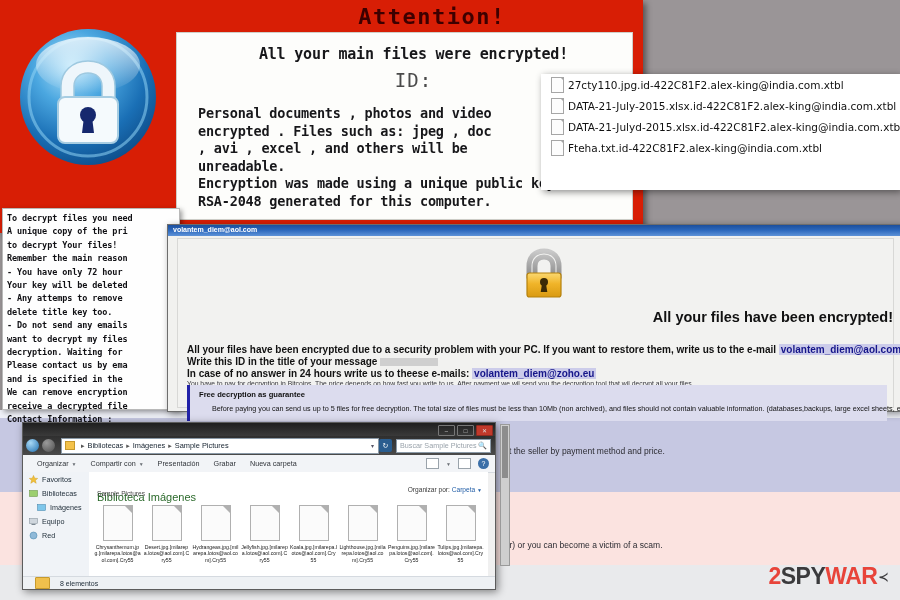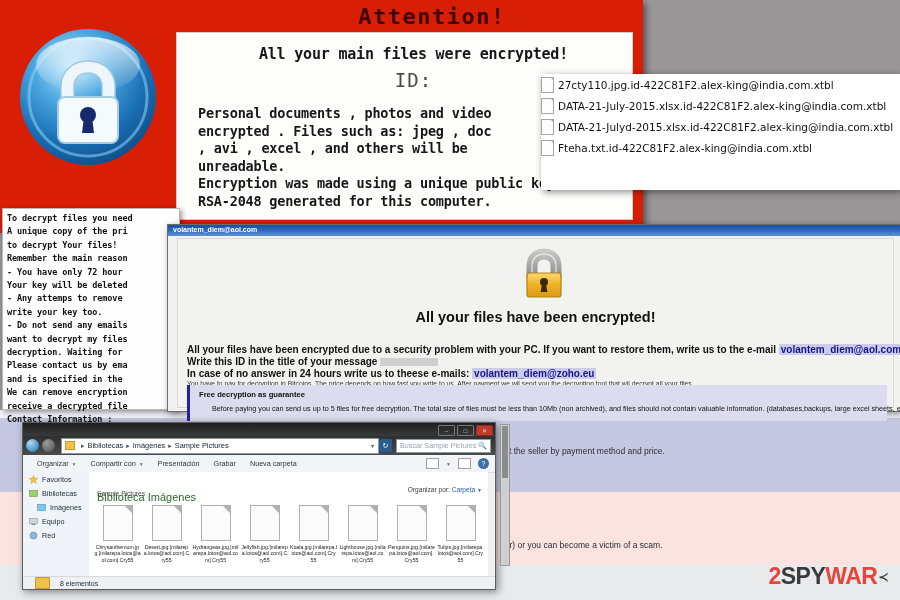--- a/index.html
+++ b/index.html
@@ -54,21 +54,21 @@
     font-family:"DejaVu Sans Mono", monospace;font-weight:bold;
     font-size:8.5px;line-height:13.4px;color:#101014;white-space:nowrap;
     letter-spacing:-0.1px;
   }
 
   
   #file-popup{
     left:541px;top:74px;width:359px;height:116px;background:#ffffff;
     box-shadow:2px 2px 7px rgba(0,0,0,.45);
   }
-  .fl-row{display:flex;align-items:center;height:21px;}
+  .fl-row{display:flex;align-items:center;height:21px;padding-left:10px;}
   .fl-icon{
     width:11px;height:14px;flex:0 0 11px;margin-right:4px;position:relative;
     background:#fdfdfd;border:1px solid #a6a6a6;
   }
   .fl-icon:after{
     content:"";position:absolute;right:-1px;top:-1px;
     border-width:0 4px 4px 0;border-style:solid;
     border-color:transparent #a6a6a6 transparent transparent;
   }
   .fl-name{font-size:10.5px;color:#111;white-space:nowrap;font-family:"DejaVu Sans", sans-serif;}
@@ -79,21 +79,21 @@
     border:1px solid #6d6d6d;box-shadow:2px 2px 7px rgba(0,0,0,.4);
   }
   #dlg-titlebar{
     left:0;top:0;width:733px;height:11px;
     background:linear-gradient(to bottom,#1c4f9c 0%,#2a66bb 45%,#5d92d8 100%);
   }
   #dlg-title{left:5px;top:1px;font-size:7px;font-weight:bold;color:#fff;white-space:nowrap;}
   #dlg-canvas{left:9px;top:13px;width:715px;height:168px;background:#f2f2f0;border:1px solid #d8d8d6;}
   #dlg-lock{left:340px;top:9px;width:52px;height:52px;}
   #dlg-heading{
-    left:0;top:70px;width:715px;text-align:center;
+    left:0;top:70px;width:715px;text-align:right;
     font-size:14.5px;font-weight:bold;color:#111;
   }
   .dlg-p{font-size:10px;color:#111;white-space:nowrap;}
   .dlg-b{font-weight:bold;}
   .hl{background:#ccccea;padding:0 2px;color:#16168a;font-weight:bold;}
   #id-blank{display:inline-block;width:58px;height:8px;background:#cfcfcf;vertical-align:-1px;}
   #guarantee-box{
     left:9px;top:146px;width:697px;height:36px;background:#dcdcee;border-left:3px solid #2222a8;
   }
   #g-title{left:9px;top:5px;font-size:7.6px;font-weight:bold;color:#111;}
@@ -238,21 +238,21 @@
 
 <div class="abs" id="left-note">
   <div class="abs" id="left-note-inner">
     <div class="ln">To decrypt files you need</div>
     <div class="ln">A unique copy of the pri</div>
     <div class="ln">to decrypt Your files!</div>
     <div class="ln">Remember the main reason</div>
     <div class="ln">- You have only 72 hour</div>
     <div class="ln">Your key will be deleted</div>
     <div class="ln">- Any attemps to remove</div>
-    <div class="ln">write your key too.</div>
+    <div class="ln">delete title key too.</div>
     <div class="ln">- Do not send any emails</div>
     <div class="ln">want to decrypt my files</div>
     <div class="ln">decryption. Waiting for</div>
     <div class="ln">Please contact us by ema</div>
     <div class="ln">and is specified in the</div>
     <div class="ln">We can remove encryption</div>
     <div class="ln">receive a decrypted file</div>
     <div class="ln">Contact Information :</div>
   </div>
 </div>

